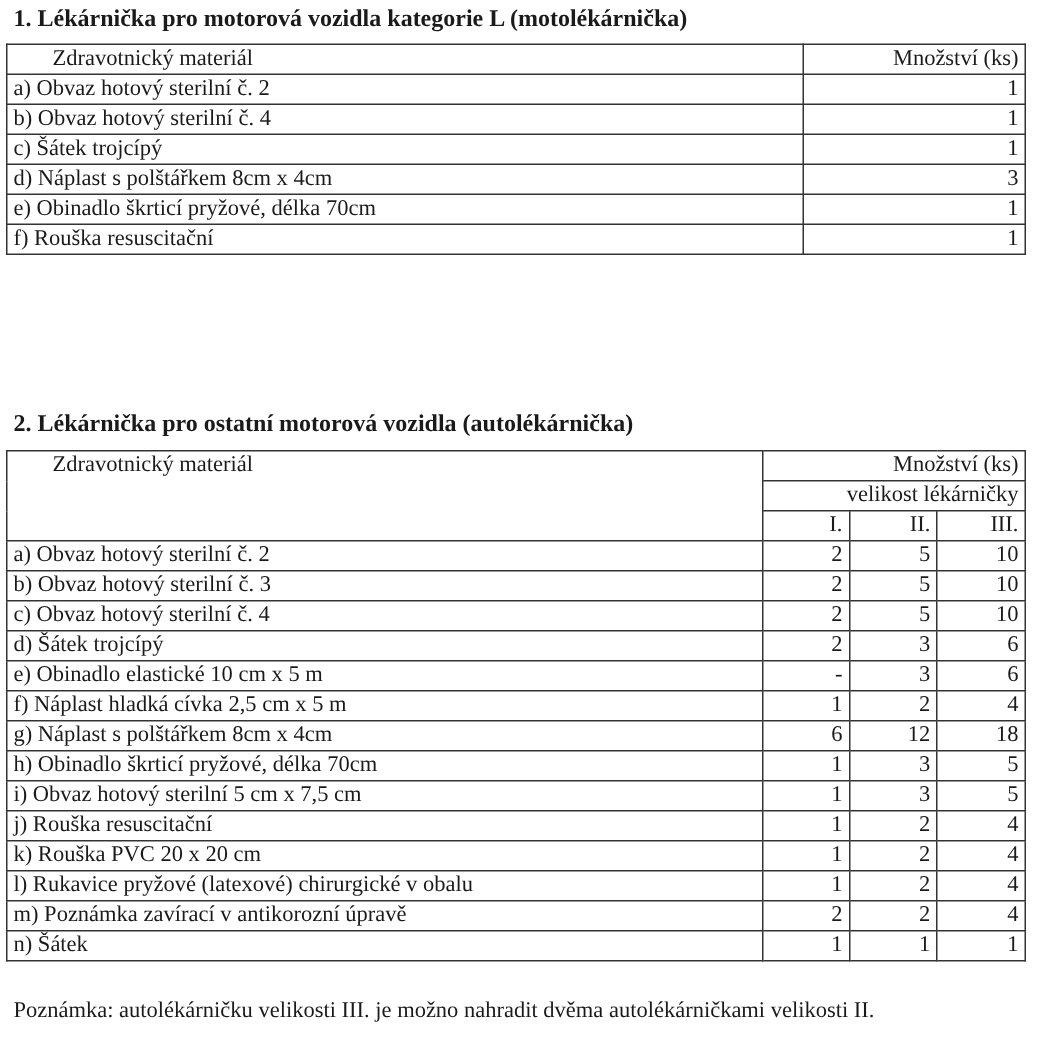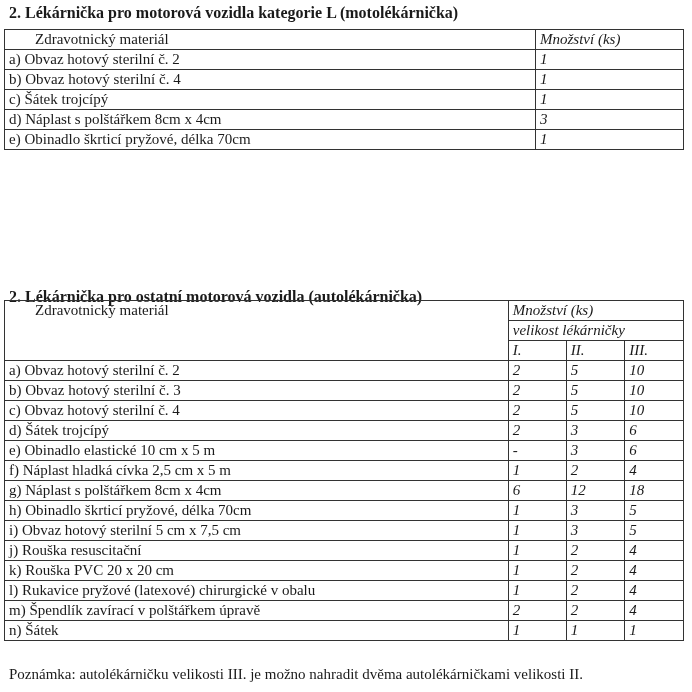--- a/index.html
+++ b/index.html
@@ -4,31 +4,31 @@
 <style>
   html, body { margin: 0; padding: 0; }
   body {
     width: 692px; height: 692px; background: #ffffff; color: #1a1a1a;
     font-family: "Liberation Serif", "DejaVu Serif", serif;
     position: relative; overflow: hidden;
   }
   .h { position: absolute; left: 9px; font-weight: bold; font-size: 16px; margin: 0; }
   table { position: absolute; border-collapse: collapse; font-size: 15px; }
   td { border: 1px solid #333; padding: 0 4px; line-height: 19px; height: 19px; white-space: nowrap; }
-  td.c { text-align: left; font-style: italic; }
+  td.c { text-align: right; }
   td.hd { padding-left: 30px; margin-left: 17px; }
   #t1 { left: 4px; top: 29px; width: 680px; }
   #t2 { left: 4px; top: 300px; width: 680px; }
   #t2 td.qh { vertical-align: top; }
   .note { position: absolute; left: 9px; top: 666px; font-size: 15px; margin: 0; }
 </style>
 </head>
 <body>
 
-<h1 class="h" style="top:4px">2. Lékárnička pro motorová vozidla kategorie L (motolékárnička)</h1>
+<h1 class="h" style="top:4px">1. Lékárnička pro motorová vozidla kategorie L (motolékárnička)</h1>
 <table id="t1">
   <tbody id="t1body">
     <tr>
       <td class="hd" style="width:496px">Zdravotnický materiál</td>
       <td class="c">Množství (ks)</td>
     </tr>
   <tr>
         <td>a) Obvaz hotový sterilní č. 2</td>
         <td class="c">1</td>
       </tr>
@@ -41,24 +41,28 @@
         <td class="c">1</td>
       </tr>
       <tr>
         <td>d) Náplast s polštářkem 8cm x 4cm</td>
         <td class="c">3</td>
       </tr>
       <tr>
         <td>e) Obinadlo škrticí pryžové, délka 70cm</td>
         <td class="c">1</td>
       </tr>
+      <tr>
+        <td>f) Rouška resuscitační</td>
+        <td class="c">1</td>
+      </tr>
     </tbody>
 </table>
 
-<h1 class="h" style="top:288px">2. Lékárnička pro ostatní motorová vozidla (autolékárnička)</h1>
+<h1 class="h" style="top:274px">2. Lékárnička pro ostatní motorová vozidla (autolékárnička)</h1>
 <table id="t2">
   <tbody id="t2body">
     <tr>
       <td class="hd qh" rowspan="3" style="width:496px">Zdravotnický materiál</td>
       <td class="c" colspan="3">Množství (ks)</td>
     </tr>
     <tr>
       <td class="c" colspan="3">velikost lékárničky</td>
     </tr>
     <tr>
@@ -132,21 +136,21 @@
         <td class="c">2</td>
         <td class="c">4</td>
       </tr>
       <tr>
         <td>l) Rukavice pryžové (latexové) chirurgické v obalu</td>
         <td class="c">1</td>
         <td class="c">2</td>
         <td class="c">4</td>
       </tr>
       <tr>
-        <td>m) Špendlík zavírací v polštářkem úpravě</td>
+        <td>m) Poznámka zavírací v antikorozní úpravě</td>
         <td class="c">2</td>
         <td class="c">2</td>
         <td class="c">4</td>
       </tr>
       <tr>
         <td>n) Šátek</td>
         <td class="c">1</td>
         <td class="c">1</td>
         <td class="c">1</td>
       </tr>

